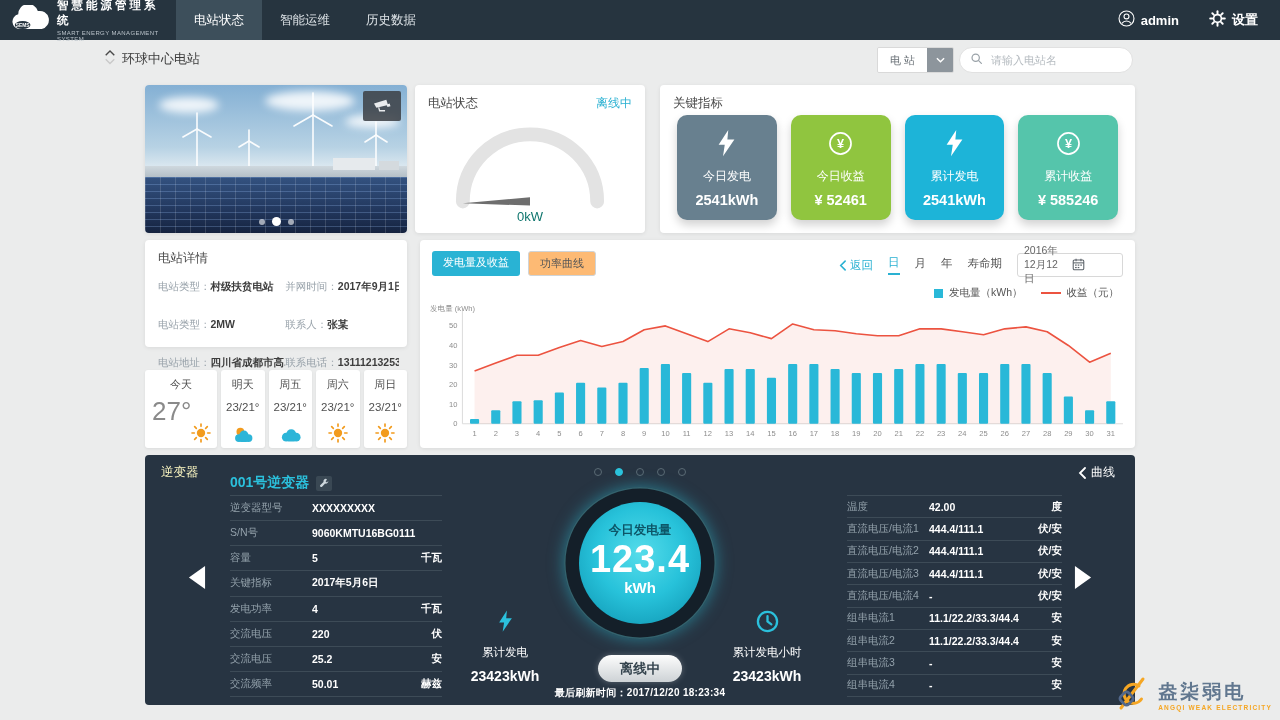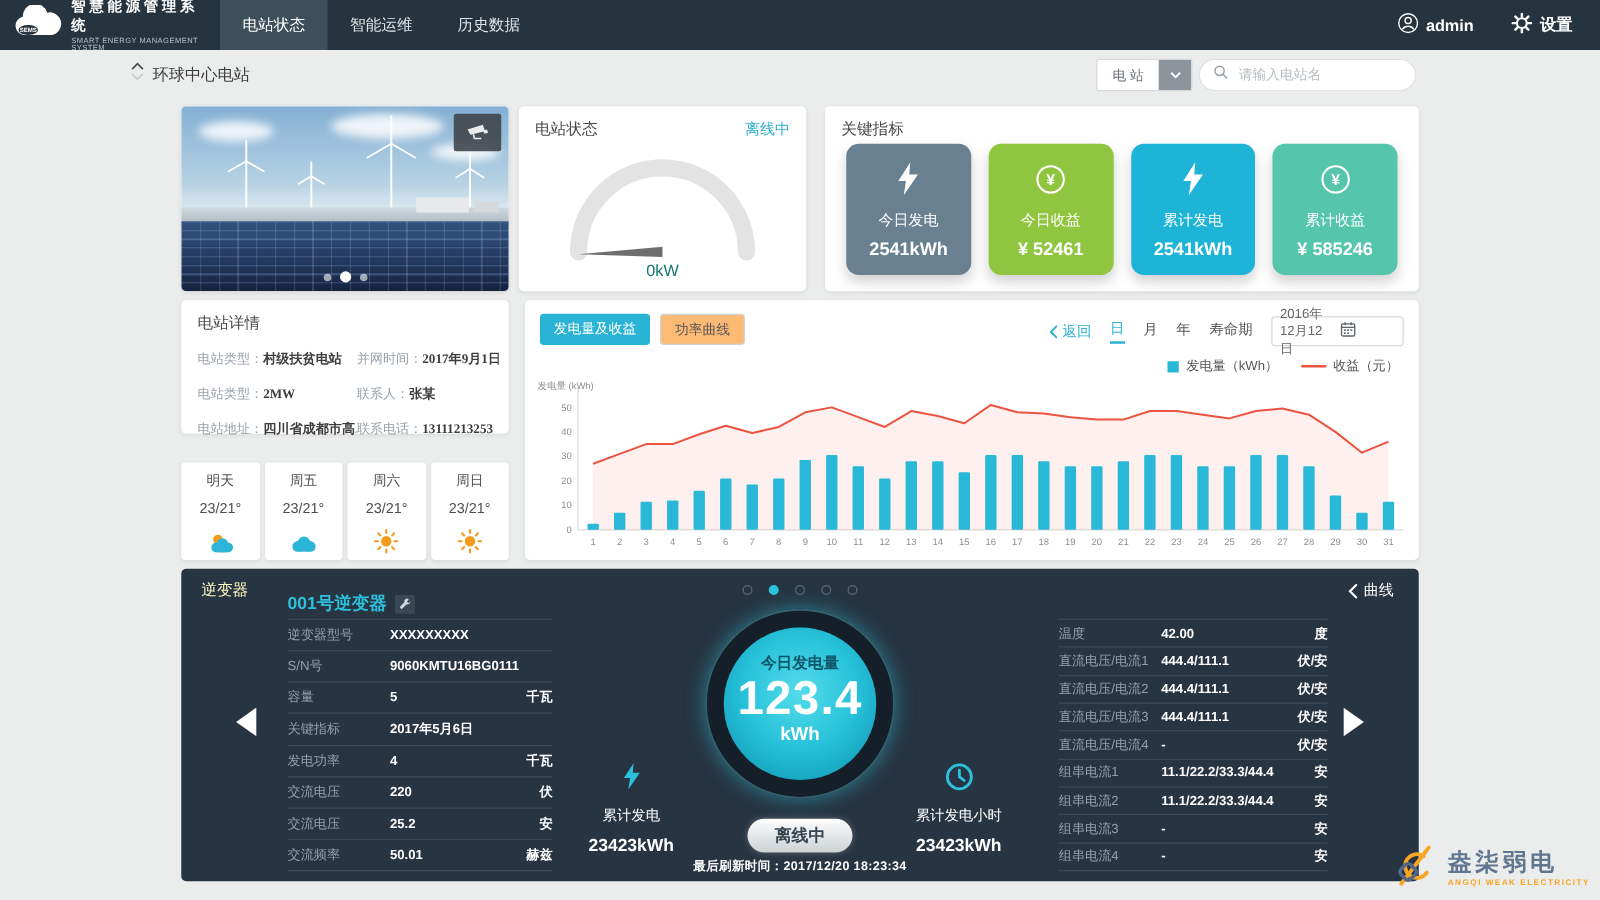--- a/index.html
+++ b/index.html
@@ -50,21 +50,21 @@
   .kw{position:absolute;bottom:9px;left:0;right:0;text-align:center;font-size:13px;color:#0f766e;}
   
   .metrics{left:660px;top:85px;width:475px;height:148px;}
   .cards{position:absolute;left:17px;right:17px;top:30px;bottom:13px;display:flex;gap:14px;}
   .metric-card{flex:1;border-radius:10px;display:flex;flex-direction:column;align-items:center;padding-top:12px;box-shadow:0 5px 10px rgba(0,0,0,.18);}
   .m-icon{height:32px;display:flex;align-items:center;}
   .m-label{color:#fff;font-size:12px;margin-top:9px;}
   .m-value{color:#fff;font-size:14.5px;font-weight:bold;margin-top:7px;}
   
   .details{left:145px;top:240px;width:262px;height:107px;}
-  .det-grid{position:absolute;left:13px;right:8px;top:40px;display:grid;grid-template-columns:1.12fr 1fr;row-gap:14px;font-family:Liberation Serif, serif;}
+  .det-grid{position:absolute;left:13px;right:8px;top:40px;display:grid;grid-template-columns:1.12fr 1fr;row-gap:24px;}
   .det-item{font-size:10.5px;color:#98a2aa;white-space:nowrap;overflow:hidden;}
   .det-item b{color:#3d3d3d;font-weight:bold;}
   
   .weather{position:absolute;left:145px;top:370px;width:262px;height:78px;display:flex;gap:4px;}
   .w-card{flex:1;background:#fff;border-radius:3px;position:relative;text-align:center;padding-top:7px;box-shadow:0 1px 3px rgba(0,0,0,.07);}
   .w-card.today{flex:0 0 72px;}
   .w-day{font-size:11px;color:#4f4f4f;}
   .w-temp{font-size:11.5px;color:#4f4f4f;margin-top:9px;}
   .w-ico{position:absolute;bottom:5px;left:0;right:0;display:flex;justify-content:center;}
   .today .w-ico{justify-content:flex-end;padding-right:6px;}
@@ -312,20 +312,39 @@
         <div class="det-item"><span>电站类型</span><span>：</span><b>村级扶贫电站</b></div>
         <div class="det-item"><span>并网时间</span><span>：</span><b>2017年9月1日</b></div>
         <div class="det-item"><span>电站类型</span><span>：</span><b>2MW</b></div>
         <div class="det-item"><span>联系人</span><span>：</span><b>张某</b></div>
         <div class="det-item"><span>电站地址</span><span>：</span><b>四川省成都市高...</b></div>
         <div class="det-item"><span>联系电话</span><span>：</span><b>13111213253</b></div>
       </div>
   </div>
 
   <div class="weather">
+      <div class="w-card today">
+        <div class="w-day">今天</div>
+        <div class="big-temp">27°</div>
+        <div class="w-ico">
+          <svg viewBox="0 0 24 24" width="20" height="20">
+            <g stroke="#f29b1d" stroke-width="2" stroke-linecap="round">
+              <line x1="12" y1="1.2" x2="12" y2="4"></line>
+              <line x1="12" y1="20" x2="12" y2="22.8"></line>
+              <line x1="1.2" y1="12" x2="4" y2="12"></line>
+              <line x1="20" y1="12" x2="22.8" y2="12"></line>
+              <line x1="4.4" y1="4.4" x2="6.4" y2="6.4"></line>
+              <line x1="17.6" y1="17.6" x2="19.6" y2="19.6"></line>
+              <line x1="4.4" y1="19.6" x2="6.4" y2="17.6"></line>
+              <line x1="17.6" y1="6.4" x2="19.6" y2="4.4"></line>
+            </g>
+            <circle cx="12" cy="12" r="5" fill="#f29b1d"></circle>
+          </svg>
+        </div>
+      </div>
       <div class="w-card">
         <div class="w-day">明天</div>
         <div class="w-temp">23/21°</div>
         <div class="w-ico">
           <svg viewBox="0 0 32 24" width="23" height="17">
             <circle cx="13" cy="8" r="5.5" fill="#f29b1d"></circle>
             <g fill="#2cb5d8">
               <circle cx="11" cy="17" r="5.5"></circle>
               <circle cx="18" cy="13" r="6.5"></circle>
               <circle cx="24.5" cy="17" r="5.5"></circle>

